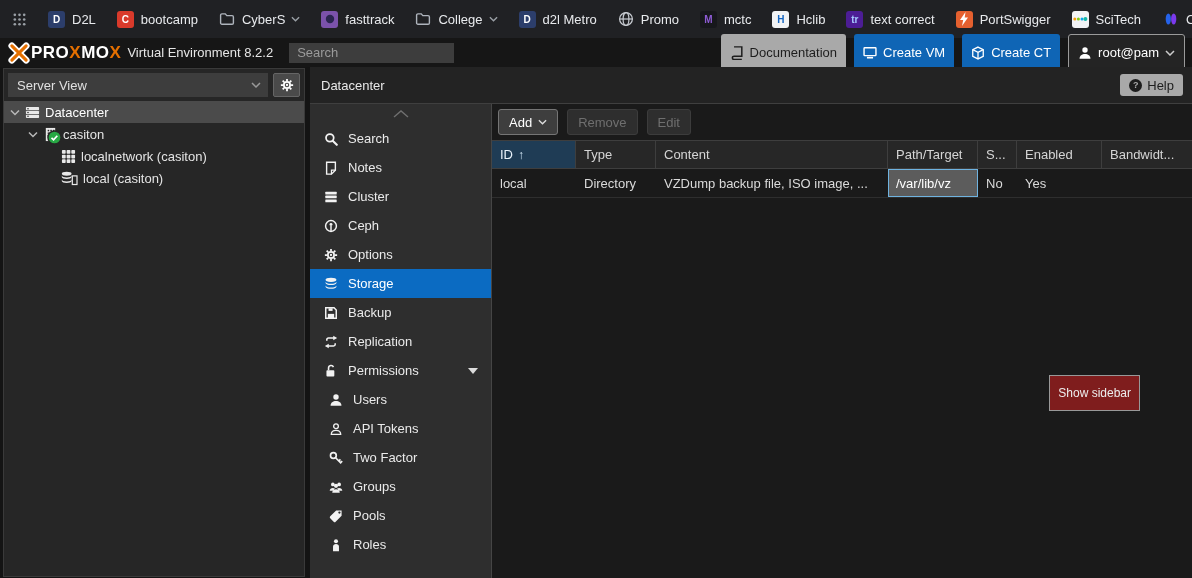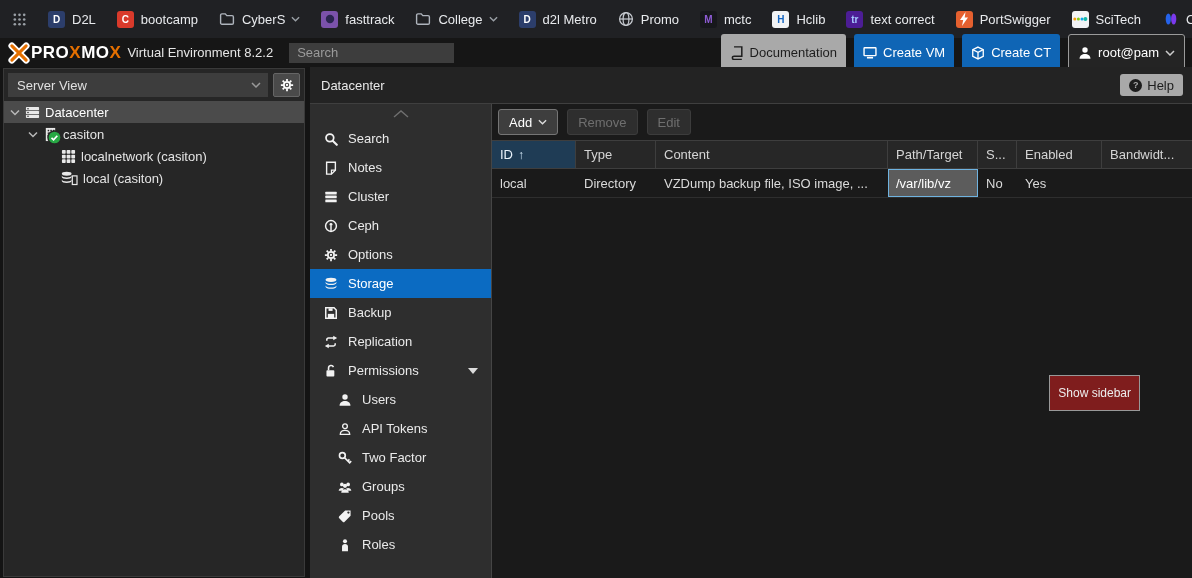--- a/index.html
+++ b/index.html
@@ -52,21 +52,21 @@
   .content-header { height:37px; background:var(--strip_bg); border-bottom:1px solid #3f3f3f; display:flex; align-items:center; padding:0 9px 0 11px; flex:none; }
   .crumb { color:#e8e8e8; font-size:13px; }
   .help-btn { margin-left:auto; height:22px; padding:0 9px; background:#a9a9a9; border:none; border-radius:3px; color:#1d1d1d; font-size:13px; display:flex; align-items:center; gap:5px; font-family:inherit; cursor:pointer; }
   .qmark { width:13px; height:13px; background:#1d1d1d; color:#a9a9a9; border-radius:50%; display:inline-flex; align-items:center; justify-content:center; font-size:9px; font-weight:bold; }
 
   .right-body { flex:1; display:flex; min-height:0; }
   .config-sidebar { width:182px; flex:none; background:var(--sidebar_bg); border-right:1px solid #454545; overflow:hidden; }
   .sb-collapse { height:20px; display:flex; align-items:center; justify-content:center; color:#6f6f6f; cursor:pointer; }
   .sb-collapse svg { width:16px; height:8px; }
   .sb-item { height:29px; display:flex; align-items:center; gap:9px; padding-left:13px; font-size:13px; color:#eaeaea; cursor:pointer; white-space:nowrap; }
-  .sb-item.sub { padding-left:27px; }
+  .sb-item.sub { padding-left:18px; }
   .sb-item.selected { background:var(--selection_blue); color:#fff; }
   .sb-ico { width:16px; height:16px; color:#f2f2f2; display:flex; align-items:center; justify-content:center; flex:none; }
   .sb-ico svg { width:14px; height:14px; }
   .sb-caret { margin-left:auto; margin-right:13px; color:#dcdcdc; width:10px; height:6px; }
 
   .content-main { flex:1; position:relative; background:var(--content_bg); min-width:0; display:flex; flex-direction:column; }
   .toolbar { display:flex; gap:9px; padding:5px 0 5px 6px; align-items:center; }
   .tb-btn { height:26px; border-radius:3px; font-size:13px; display:flex; align-items:center; gap:6px; padding:7px 10px; font-family:inherit; cursor:pointer; }
   .tb-add { background:#3e3e3e; border:1px solid #757575; color:#fff; }
   .tb-dis { background:#2e2e2e; border:1px solid #3c3c3c; color:#6f6f6f; }

